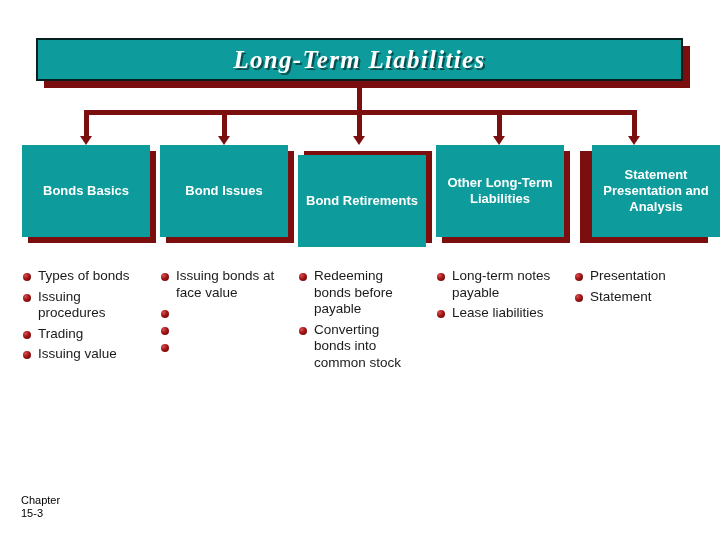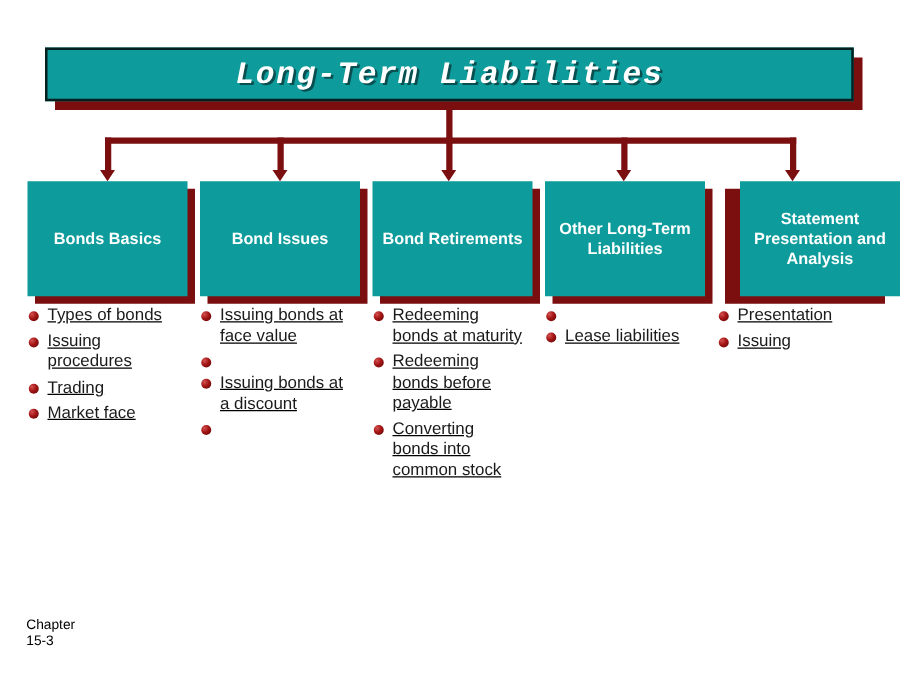--- a/index.html
+++ b/index.html
@@ -37,21 +37,21 @@
     align-items: center;
     justify-content: center;
   }
   #title-text {
     color: #ffffff;
     font-size: 25px;
     font-weight: bold;
     font-style: italic;
     letter-spacing: 1.3px;
     text-shadow: 2px 2px 0 #0a4f50;
-    font-family: Liberation Mono, monospace;
+    font-family: Liberation Serif, serif;
     white-space: nowrap;
   }
 
   
   .line {
     position: absolute;
     background: #7B0F10;
   }
   #trunk-vertical {
     left: 357px;
@@ -107,22 +107,21 @@
     font-size: 13px;
     font-weight: bold;
     line-height: 16px;
     text-align: center;
     font-family: "Liberation Sans", sans-serif;
   }
 
   
   .bullet-list {
     position: absolute;
-    top: 244px;
-    text-decoration: underline;
+    top: 268px;
   }
   .bullet-item {
     display: flex;
     align-items: flex-start;
     margin-bottom: 4px;
   }
   .bullet-dot {
     flex: 0 0 auto;
     width: 8px;
     height: 8px;
@@ -180,21 +179,21 @@
 <div class="col-box" style="left:22px;">
   <span class="col-box-label">Bonds Basics</span>
 </div>
 
 <div class="col-box-shadow" style="left:166px;"></div>
 <div class="col-box" style="left:160px;">
   <span class="col-box-label">Bond Issues</span>
 </div>
 
 <div class="col-box-shadow" style="left:304px;"></div>
-<div class="col-box" style="left:298px;">
+<div class="col-box" style="left:298px;margin-top:10px;">
   <span class="col-box-label">Bond Retirements</span>
 </div>
 
 <div class="col-box-shadow" style="left:442px;"></div>
 <div class="col-box" style="left:436px;">
   <span class="col-box-label">Other Long-Term Liabilities</span>
 </div>
 
 <div class="col-box-shadow" style="left:580px;"></div>
 <div class="col-box" style="left:592px;">
@@ -209,73 +208,69 @@
   <div class="bullet-item">
     <span class="bullet-dot"></span>
     <span class="bullet-text">Issuing procedures</span>
   </div>
   <div class="bullet-item">
     <span class="bullet-dot"></span>
     <span class="bullet-text">Trading</span>
   </div>
   <div class="bullet-item">
     <span class="bullet-dot"></span>
-    <span class="bullet-text">Market face</span>
+    <span class="bullet-text">Issuing value</span>
   </div>
 </div>
 
 <div class="bullet-list" style="left:161px; width:122px;">
   <div class="bullet-item">
     <span class="bullet-dot"></span>
     <span class="bullet-text">Issuing bonds at face value</span>
   </div>
   <div class="bullet-item">
     <span class="bullet-dot"></span>
   </div>
   <div class="bullet-item">
     <span class="bullet-dot"></span>
-    <span class="bullet-text">Issuing bonds at a discount</span>
   </div>
   <div class="bullet-item">
     <span class="bullet-dot"></span>
   </div>
 </div>
 
 <div class="bullet-list" style="left:299px; width:120px;">
   <div class="bullet-item">
     <span class="bullet-dot"></span>
-    <span class="bullet-text">Redeeming bonds at maturity</span>
-  </div>
-  <div class="bullet-item">
-    <span class="bullet-dot"></span>
     <span class="bullet-text">Redeeming bonds before payable</span>
   </div>
   <div class="bullet-item">
     <span class="bullet-dot"></span>
     <span class="bullet-text">Converting bonds into common stock</span>
   </div>
 </div>
 
 <div class="bullet-list" style="left:437px; width:122px;">
   <div class="bullet-item">
     <span class="bullet-dot"></span>
+    <span class="bullet-text">Long-term notes payable</span>
   </div>
   <div class="bullet-item">
     <span class="bullet-dot"></span>
     <span class="bullet-text">Lease liabilities</span>
   </div>
 </div>
 
 <div class="bullet-list" style="left:575px; width:128px;">
   <div class="bullet-item">
     <span class="bullet-dot"></span>
     <span class="bullet-text">Presentation</span>
   </div>
   <div class="bullet-item">
     <span class="bullet-dot"></span>
-    <span class="bullet-text">Issuing</span>
+    <span class="bullet-text">Statement</span>
   </div>
 </div>
 
 <div id="chapter-footer">
   <div>Chapter</div>
   <div>15-3</div>
 </div>
 
 </body></html>

